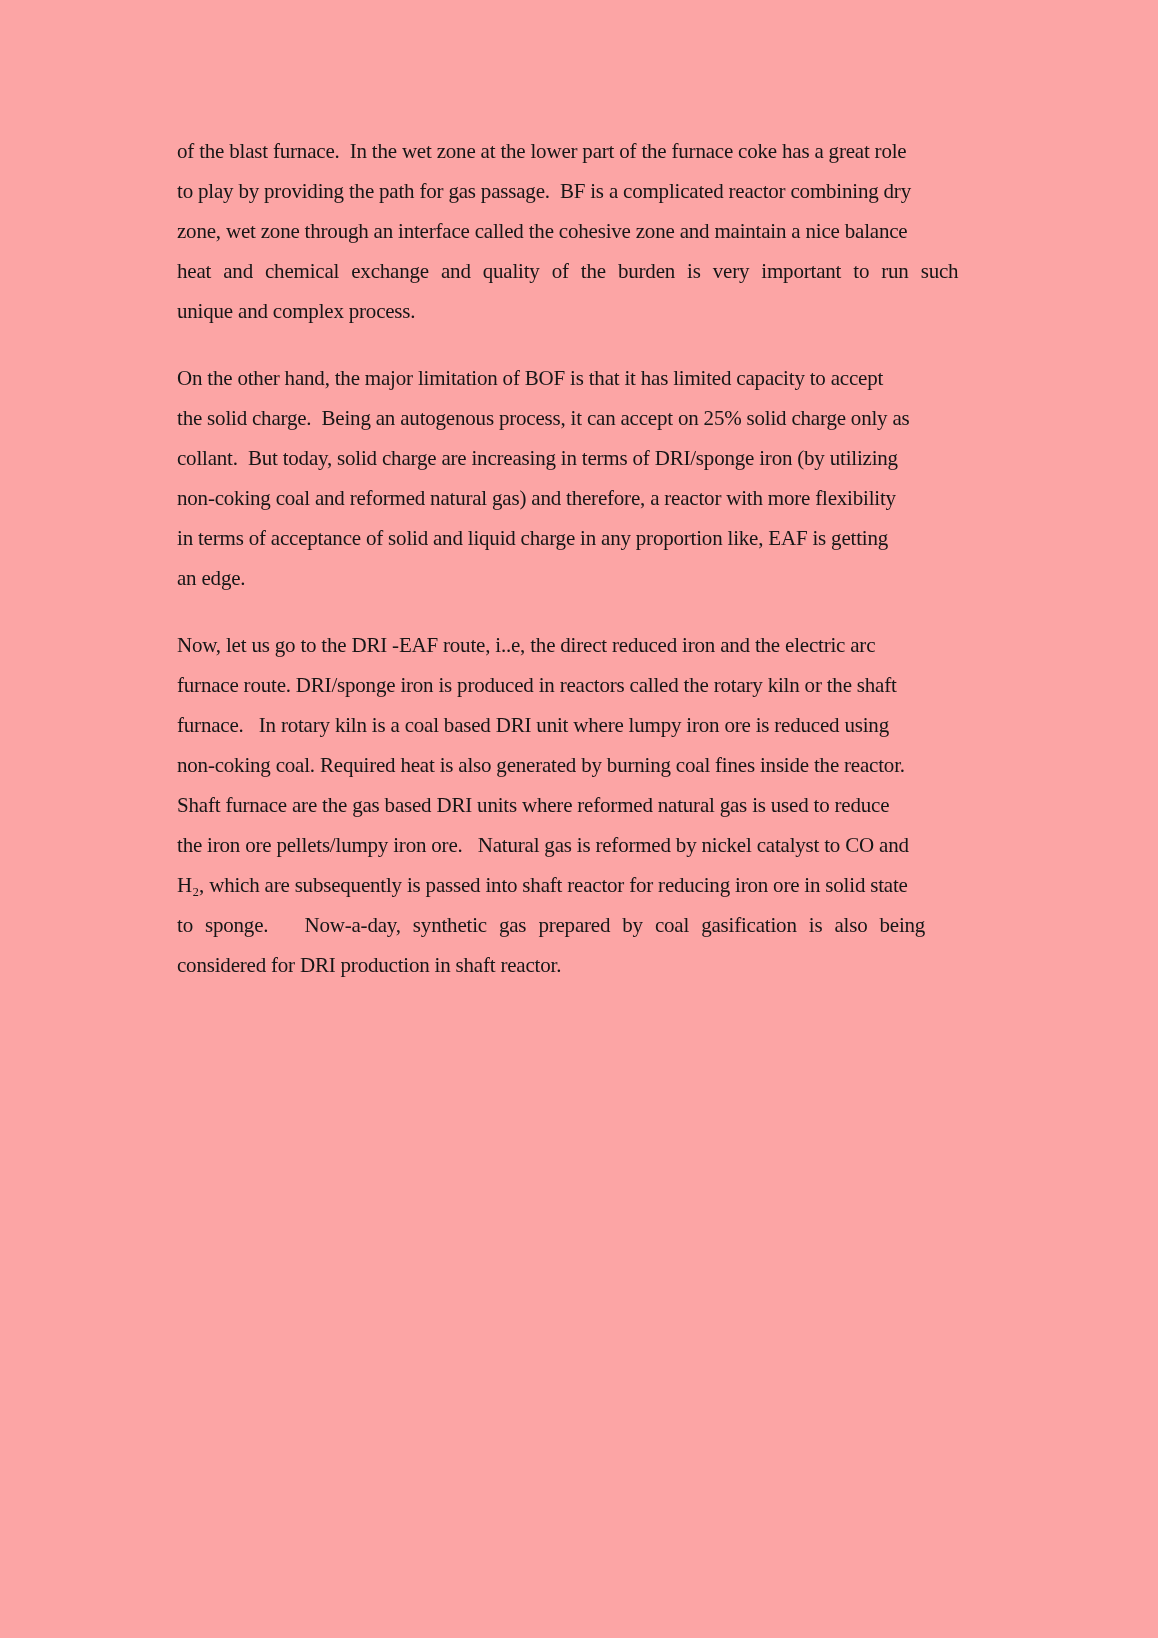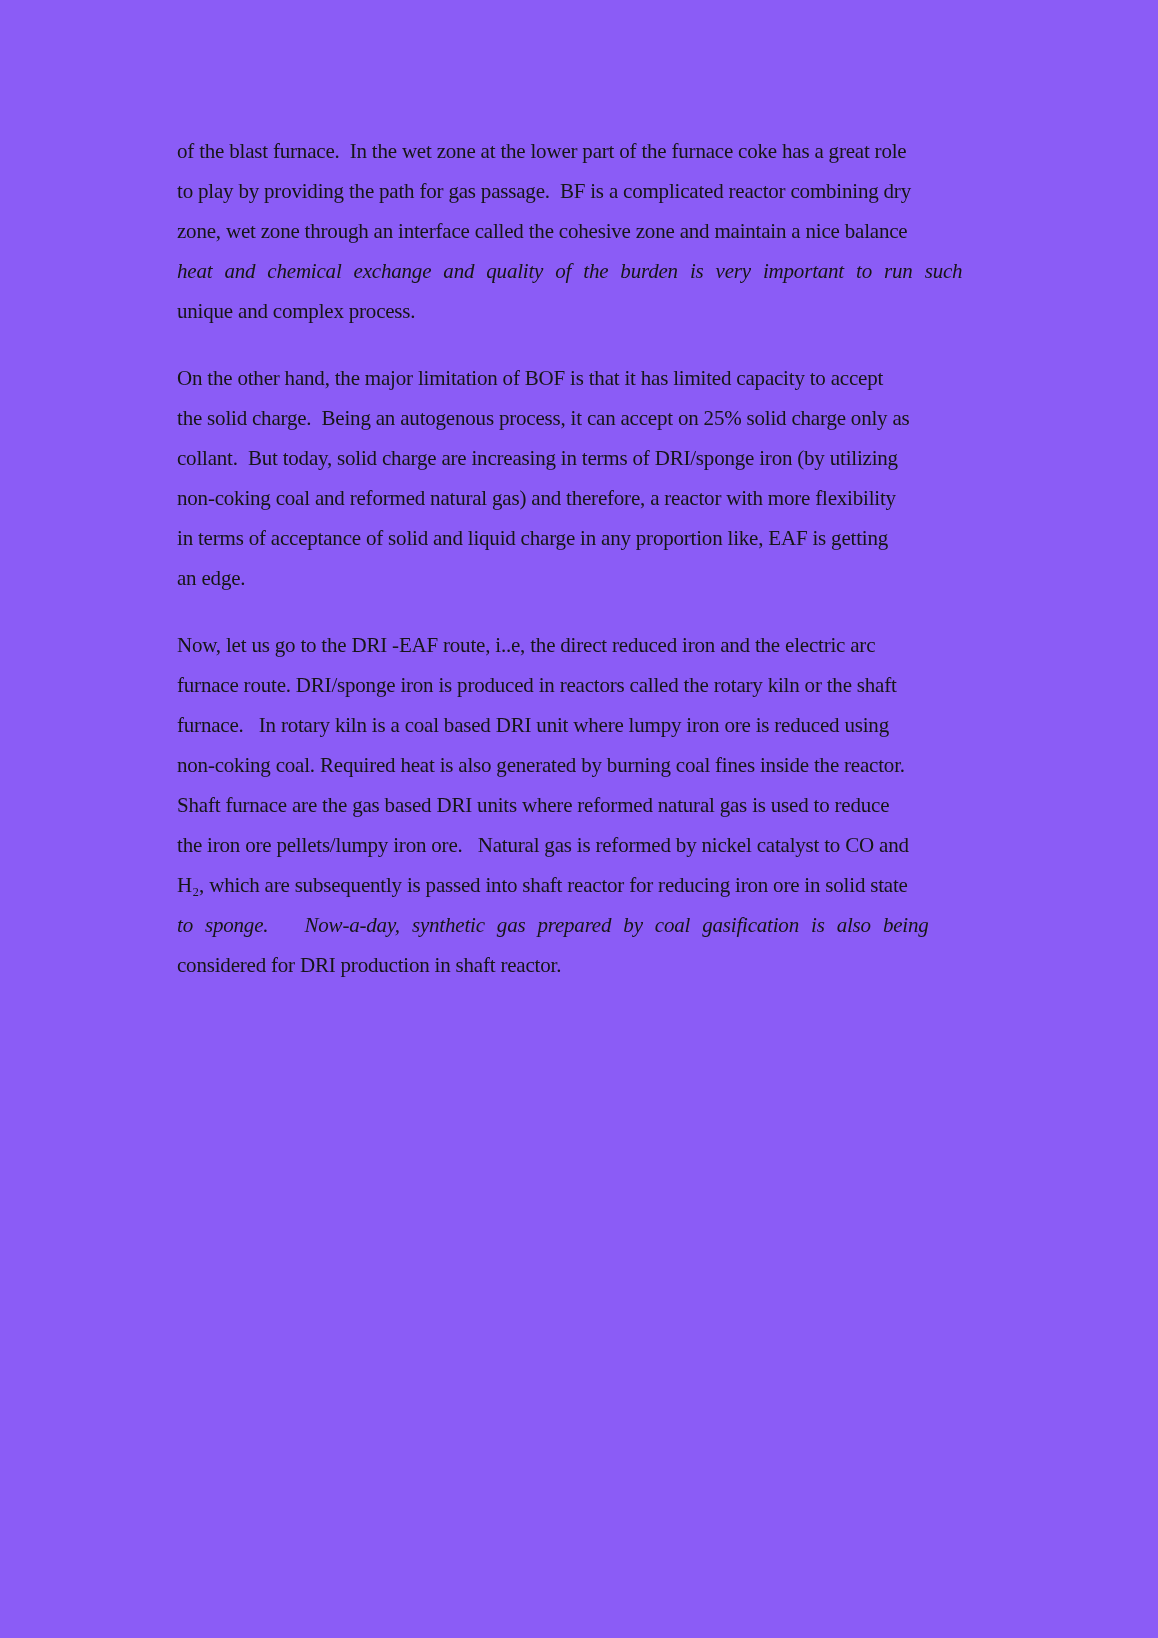--- a/index.html
+++ b/index.html
@@ -4,21 +4,21 @@
 <style>
   html, body {
     margin: 0;
     padding: 0;
     background: #ffffff;
   }
   .page {
     position: relative;
     width: 1158px;
     height: 1638px;
-    background: #8b5cf6;
+    background: #fca5a5;
     overflow: hidden;
     font-family: "Liberation Serif", "DejaVu Serif", serif;
     color: #161616;
   }
   .text-block {
     position: absolute;
     left: 177px;
     top: 131px;
     width: 880px;
     font-size: 21px;
@@ -27,21 +27,20 @@
     white-space: pre;
   }
   .paragraph {
     margin: 0 0 27px 0;
   }
   .line {
     height: 40px;
   }
   .line.stretch {
     word-spacing: 7px;
-    font-style: italic;
   }
 </style>
 </head>
 <body>
 
 <div class="page">
   <div class="text-block"><div class="paragraph"><div class="line">of the blast furnace.  In the wet zone at the lower part of the furnace coke has a great role</div><div class="line">to play by providing the path for gas passage.  BF is a complicated reactor combining dry</div><div class="line">zone, wet zone through an interface called the cohesive zone and maintain a nice balance</div><div class="line stretch">heat and chemical exchange and quality of the burden is very important to run such</div><div class="line">unique and complex process.</div></div><div class="paragraph"><div class="line">On the other hand, the major limitation of BOF is that it has limited capacity to accept</div><div class="line">the solid charge.  Being an autogenous process, it can accept on 25% solid charge only as</div><div class="line">collant.  But today, solid charge are increasing in terms of DRI/sponge iron (by utilizing</div><div class="line">non-coking coal and reformed natural gas) and therefore, a reactor with more flexibility</div><div class="line">in terms of acceptance of solid and liquid charge in any proportion like, EAF is getting</div><div class="line">an edge.</div></div><div class="paragraph"><div class="line">Now, let us go to the DRI -EAF route, i..e, the direct reduced iron and the electric arc</div><div class="line">furnace route. DRI/sponge iron is produced in reactors called the rotary kiln or the shaft</div><div class="line">furnace.   In rotary kiln is a coal based DRI unit where lumpy iron ore is reduced using</div><div class="line">non-coking coal. Required heat is also generated by burning coal fines inside the reactor.</div><div class="line">Shaft furnace are the gas based DRI units where reformed natural gas is used to reduce</div><div class="line">the iron ore pellets/lumpy iron ore.   Natural gas is reformed by nickel catalyst to CO and</div><div class="line">H₂, which are subsequently is passed into shaft reactor for reducing iron ore in solid state</div><div class="line stretch">to sponge.   Now-a-day, synthetic gas prepared by coal gasification is also being</div><div class="line">considered for DRI production in shaft reactor.</div></div></div>
 </div>
 
 </body></html>

